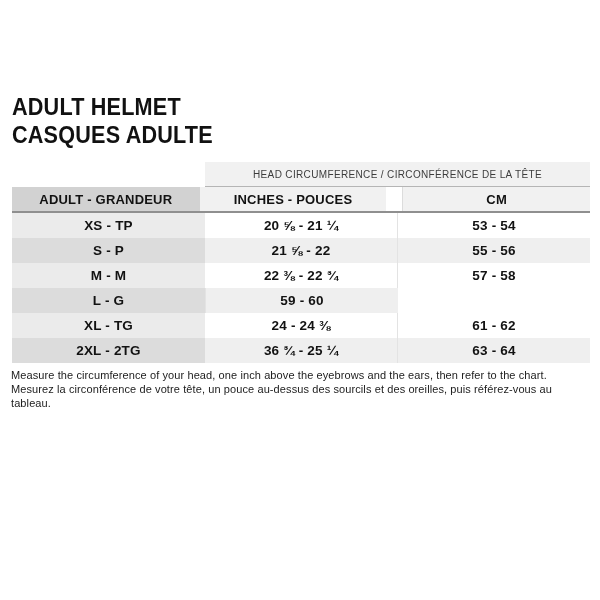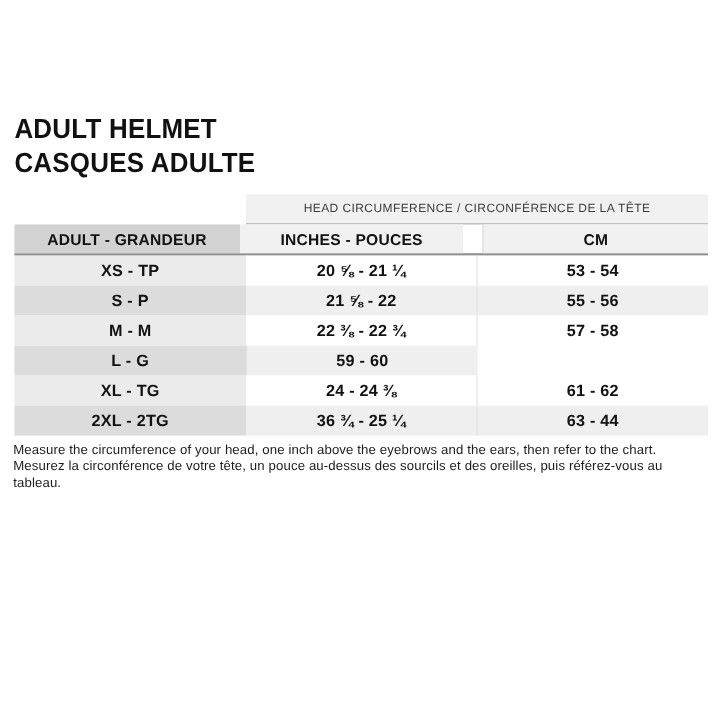--- a/index.html
+++ b/index.html
@@ -101,21 +101,21 @@
 
     <div class="row data-row alt-a">
       <div class="cell c1">XL - TG</div>
       <div class="cell c2">24 - 24 ⅜</div>
       <div class="cell c3">61 - 62</div>
     </div>
 
     <div class="row data-row alt-b">
       <div class="cell c1">2XL - 2TG</div>
       <div class="cell c2">36 ¾ - 25 ¼</div>
-      <div class="cell c3">63 - 44</div>
+      <div class="cell c3">63 - 64</div>
     </div>
 
   </div>
 
   <div class="footer-notes">
     <div>Measure the circumference of your head, one inch above the eyebrows and the ears, then refer to the chart.</div>
     <div>Mesurez la circonférence de votre tête, un pouce au-dessus des sourcils et des oreilles, puis référez-vous au tableau.</div>
   </div>
 
 </div>

